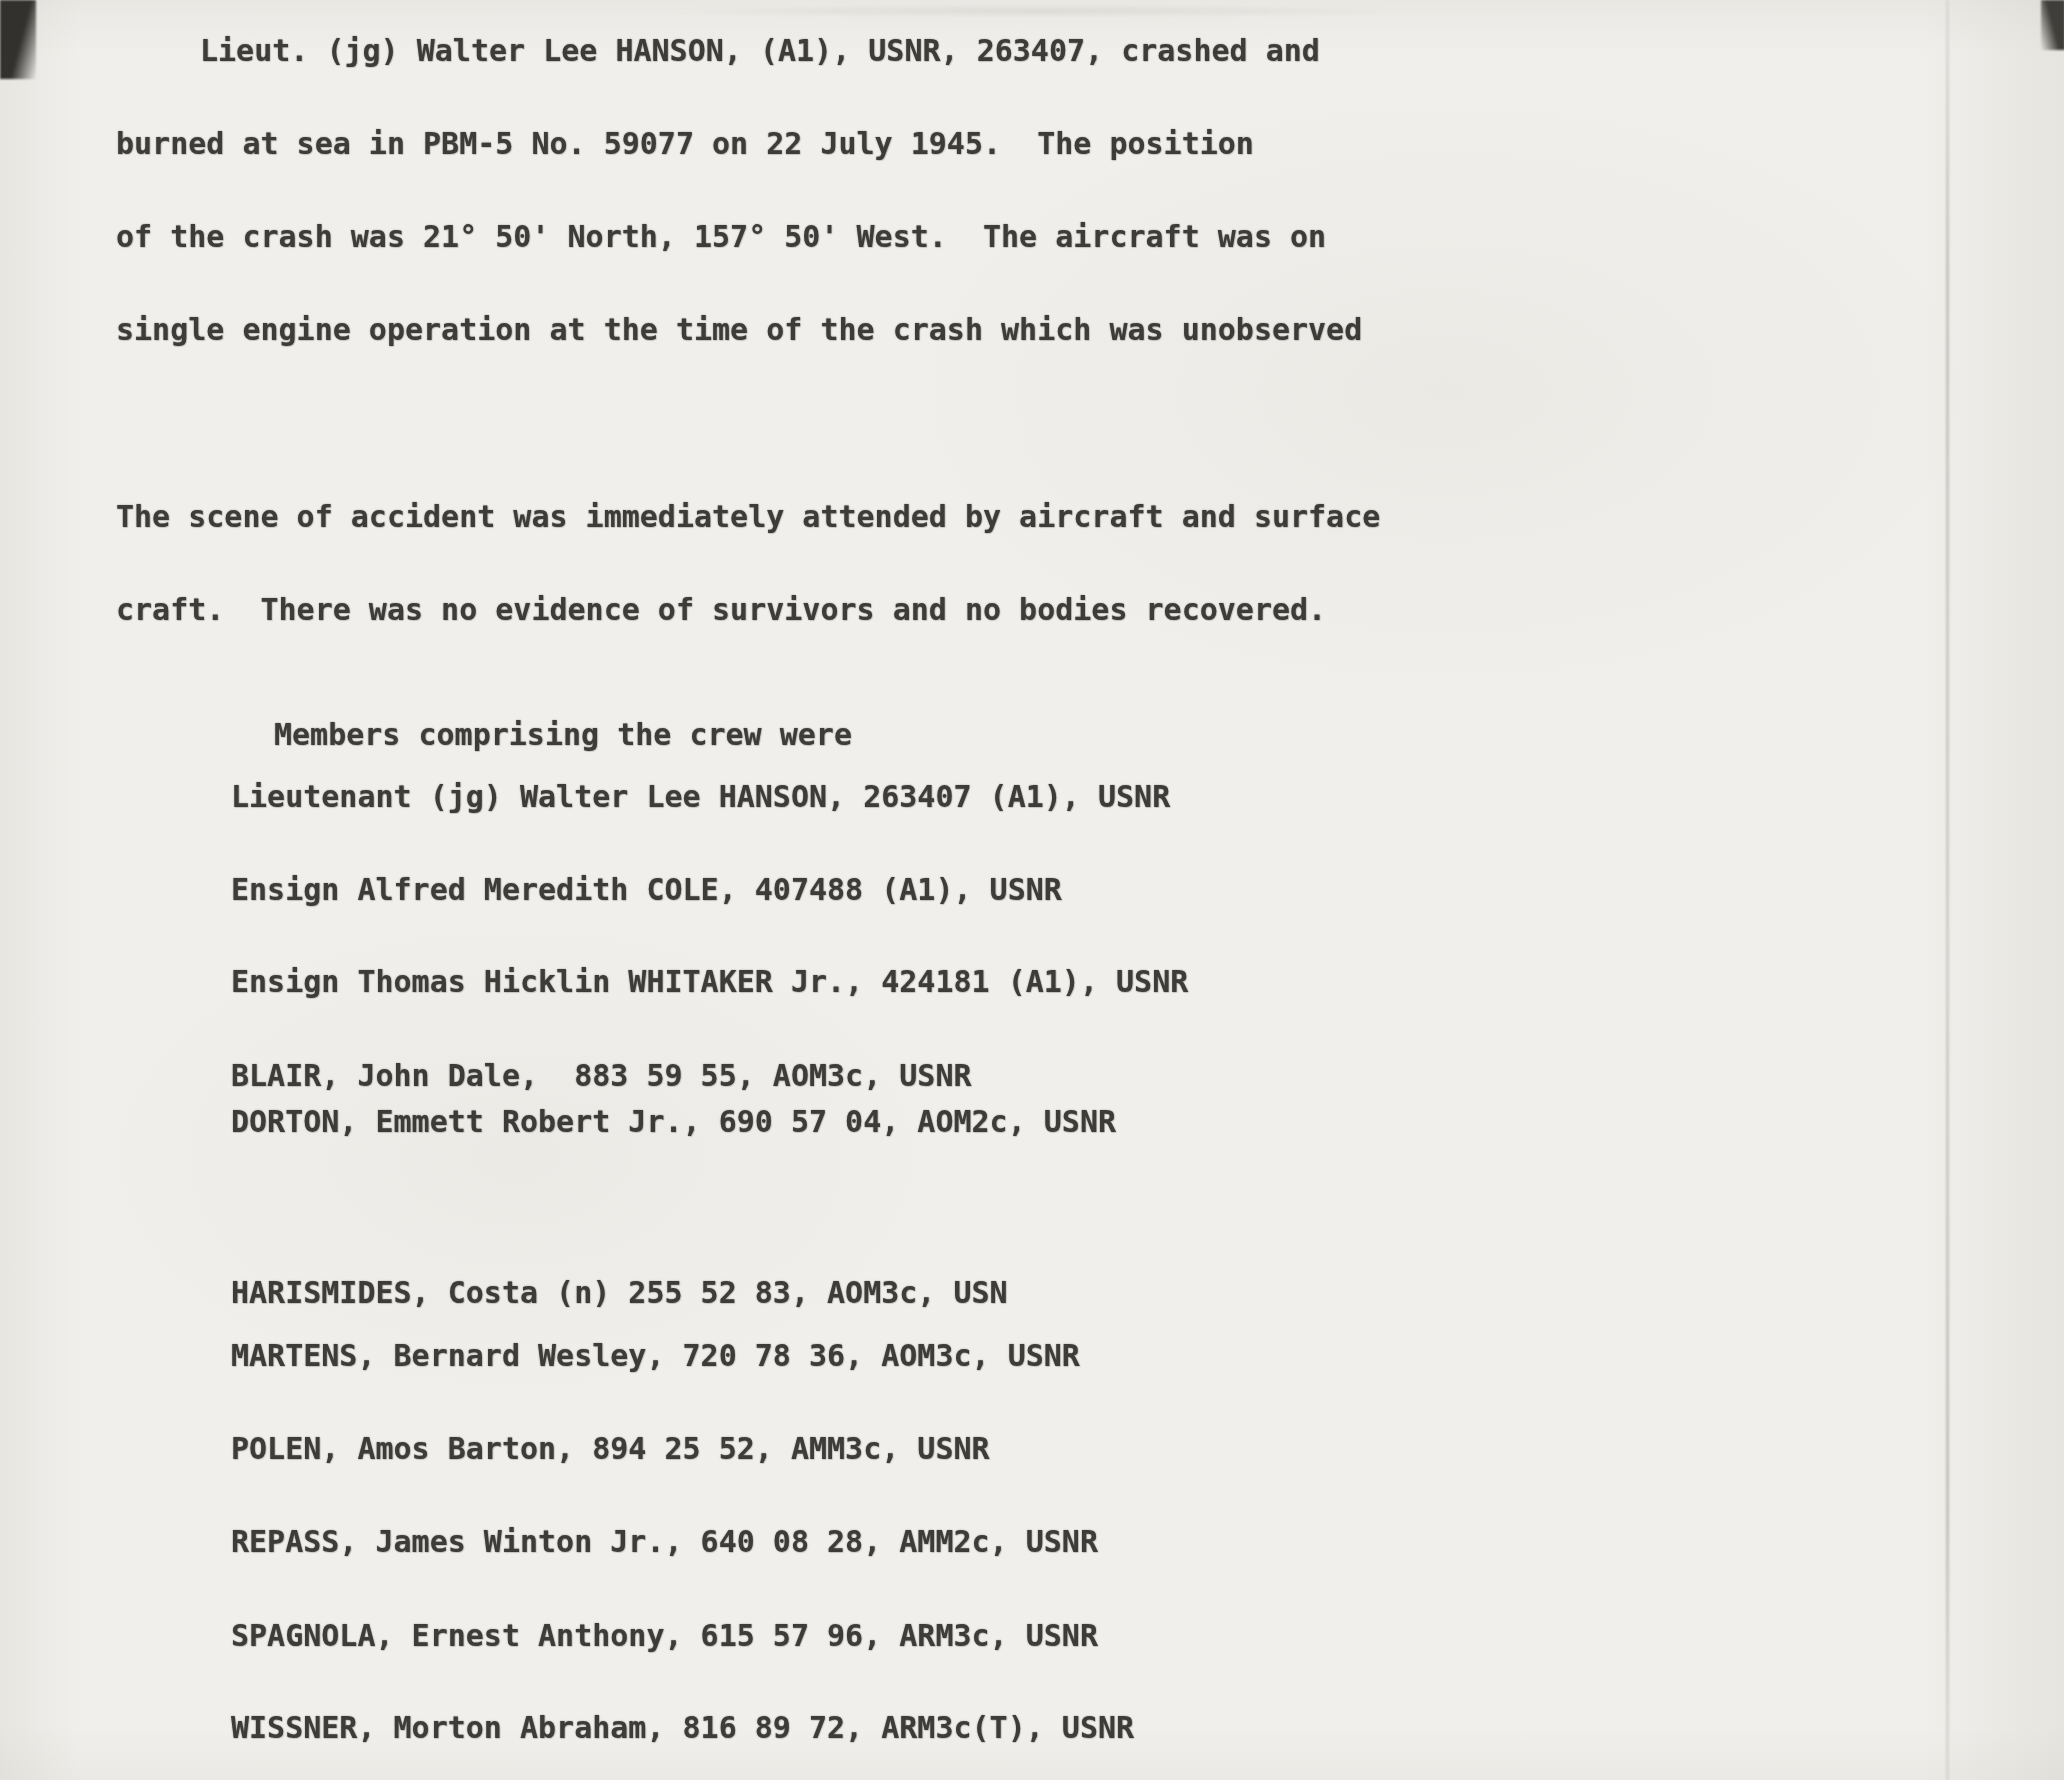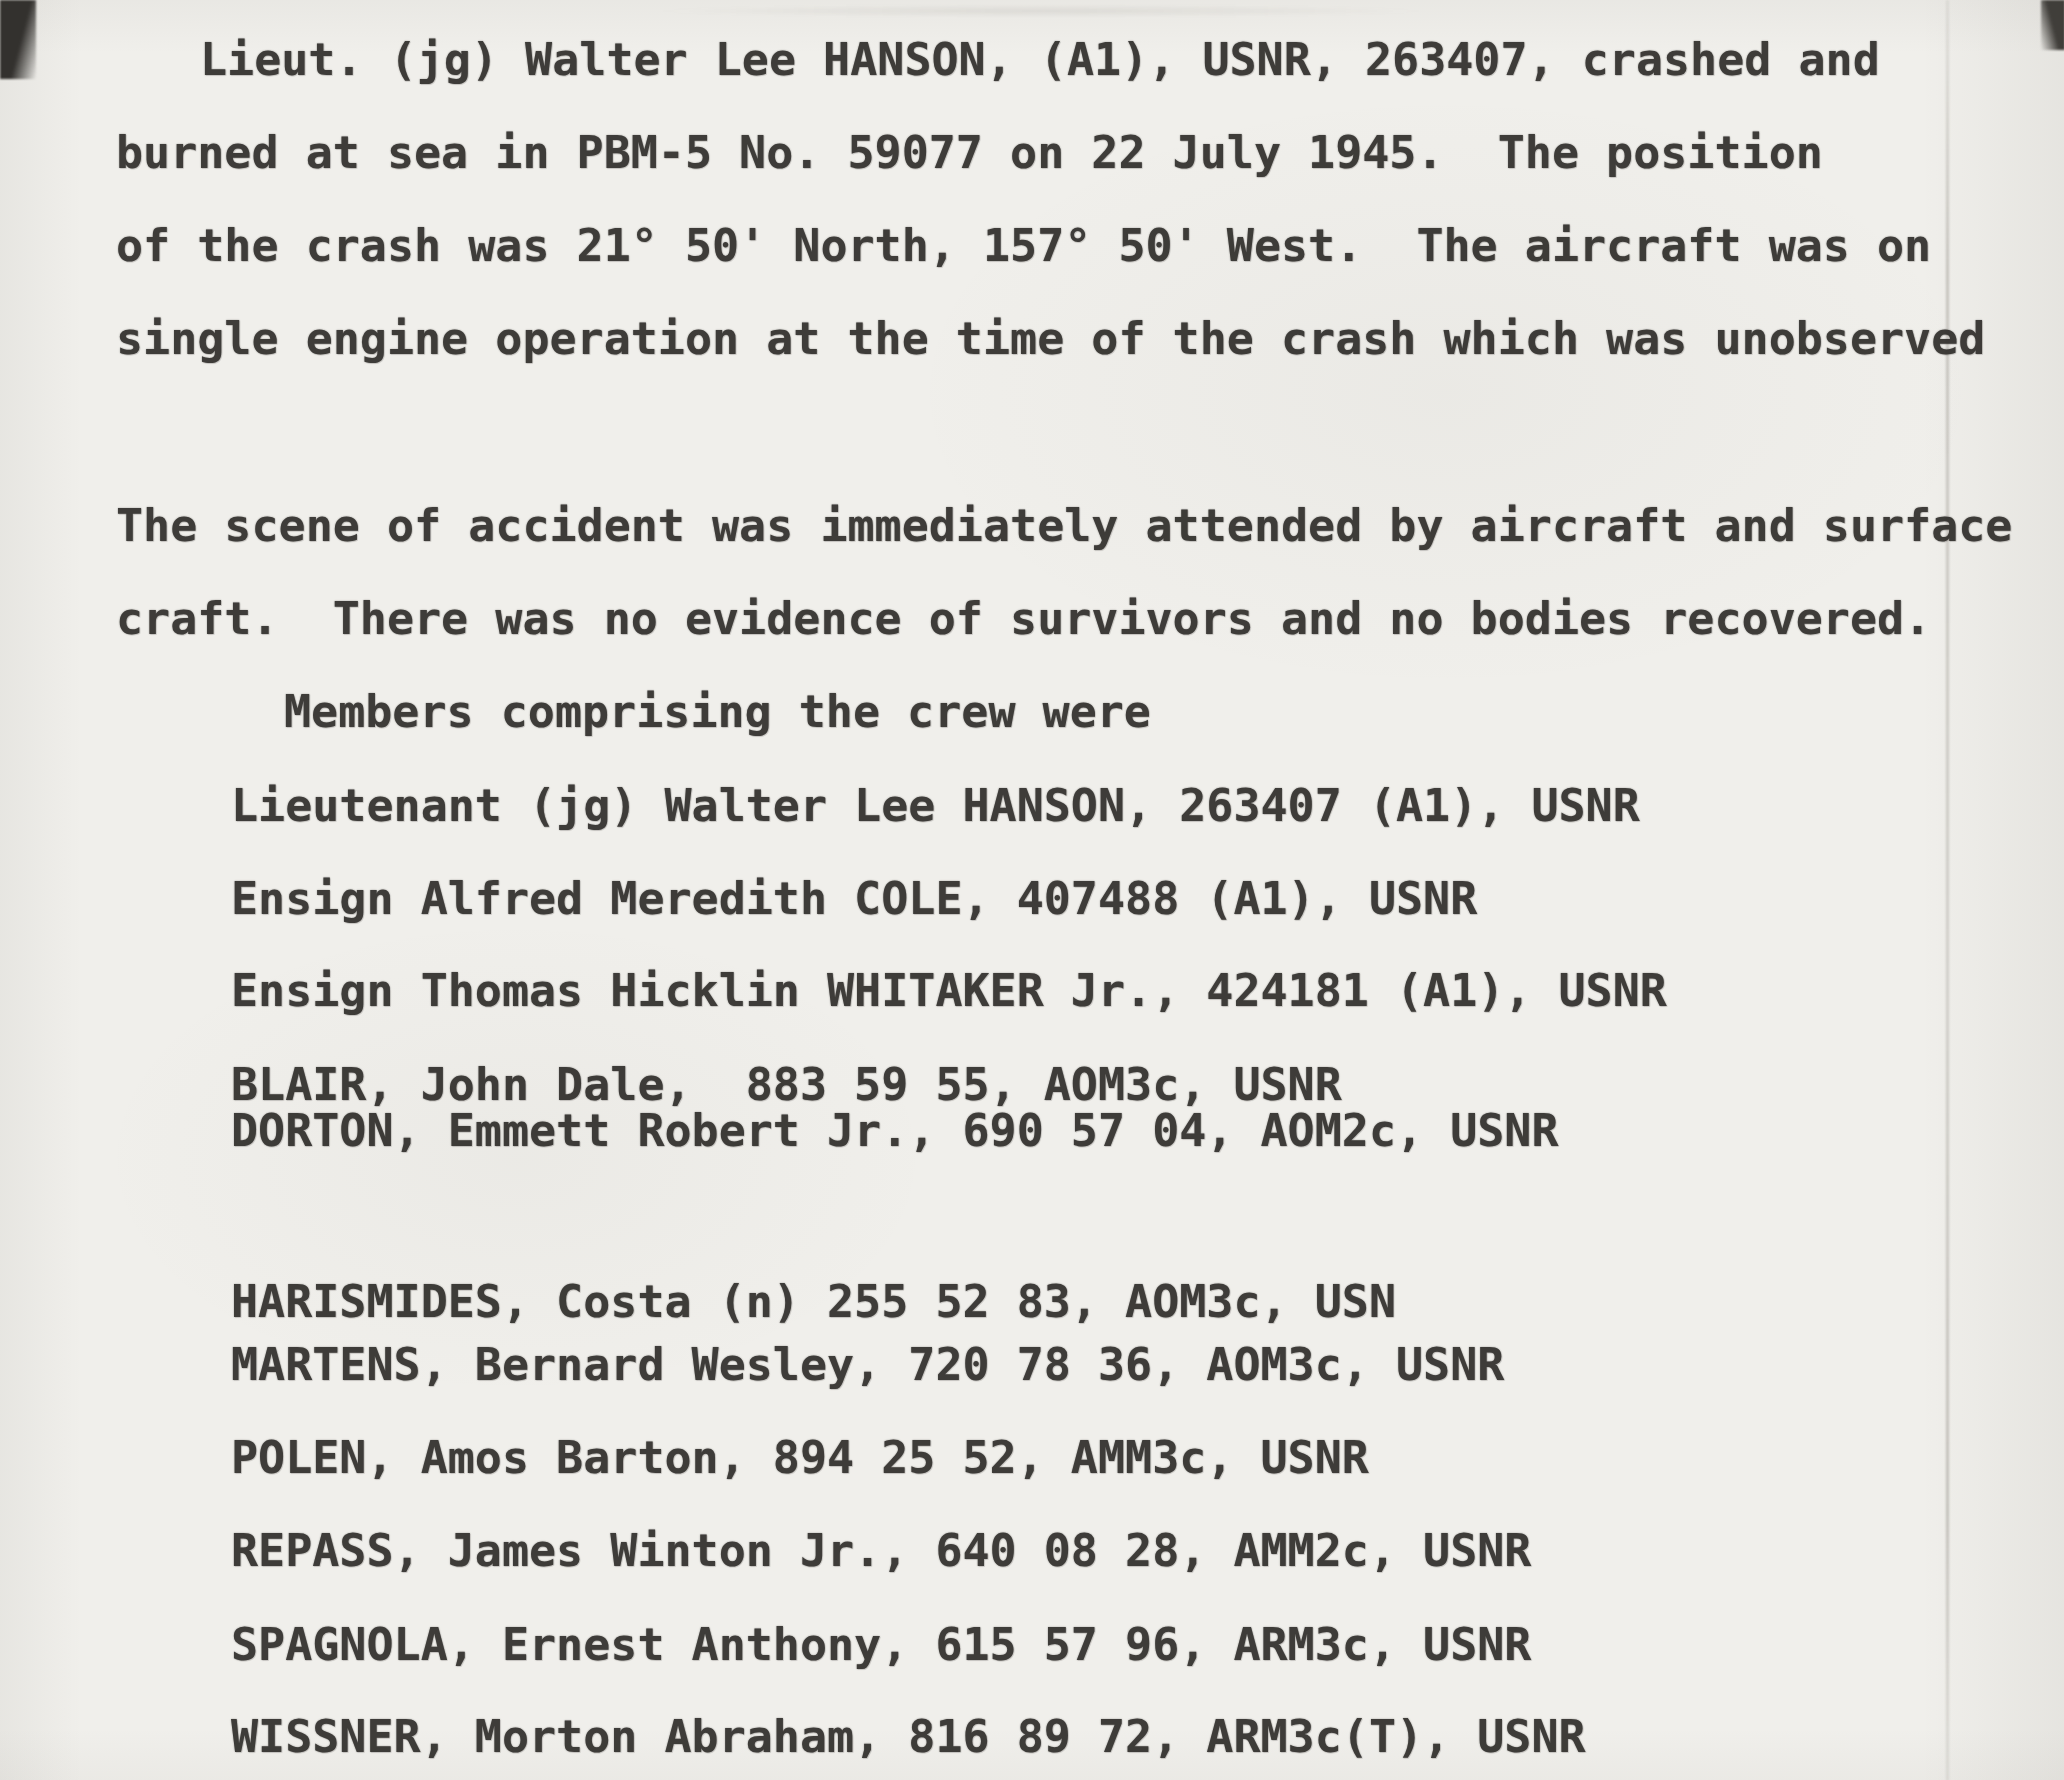--- a/index.html
+++ b/index.html
@@ -13,33 +13,33 @@
     height: 1781px;
     overflow: hidden;
     background:
       radial-gradient(ellipse 774px 430px at 70% 22%, rgba(110,105,95,0.045), rgba(0,0,0,0) 70%),
       radial-gradient(ellipse 602px 344px at 25% 65%, rgba(110,105,95,0.04), rgba(0,0,0,0) 70%),
       linear-gradient(90deg, rgba(60,55,45,0.05), rgba(0,0,0,0) 4%, rgba(0,0,0,0) 93%, rgba(60,55,45,0.06)),
       linear-gradient(180deg, rgba(60,55,45,0.04), rgba(0,0,0,0) 3%, rgba(0,0,0,0) 97%, rgba(60,55,45,0.03)),
       var(--paper, #f0efeb);
     font-family: "DejaVu Sans Mono", "Liberation Mono", monospace;
     font-weight: bold;
-    font-size: 45px;
+    font-size: 30px;
     color: var(--ink, #2f2d2a);
   }
   .line {
     position: absolute;
     left: 116px;
     white-space: pre;
     letter-spacing: 0px;
     text-shadow: 0 0 1.7px rgba(47,45,42,0.55), 0.9px 0.9px 0 rgba(47,45,42,0.12);
     opacity: 0.92;
   }
   .indent-first { left: 200px; }
-  .indent-heading { left: 284px; }
+  .indent-heading { left: 274px; margin-top: 32px; }
   .indent-crew { left: 231px; }
   
   .crease {
     position: absolute;
     top: 0;
     left: 1946px;
     width: 3.4px;
     height: 1781px;
     background: linear-gradient(180deg,
       rgba(105,100,90,0.10) 0%,

